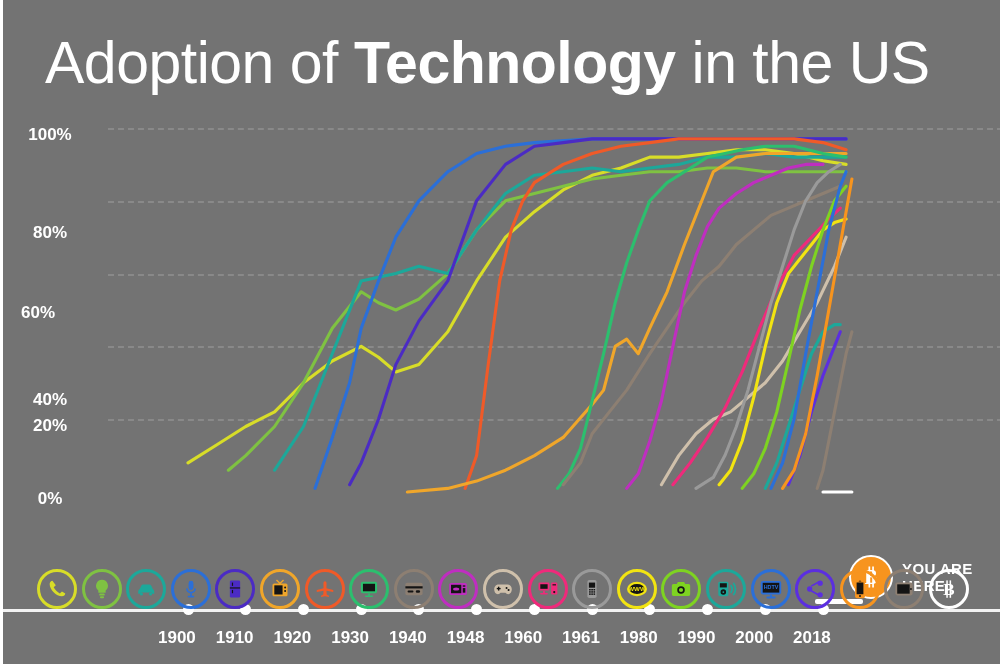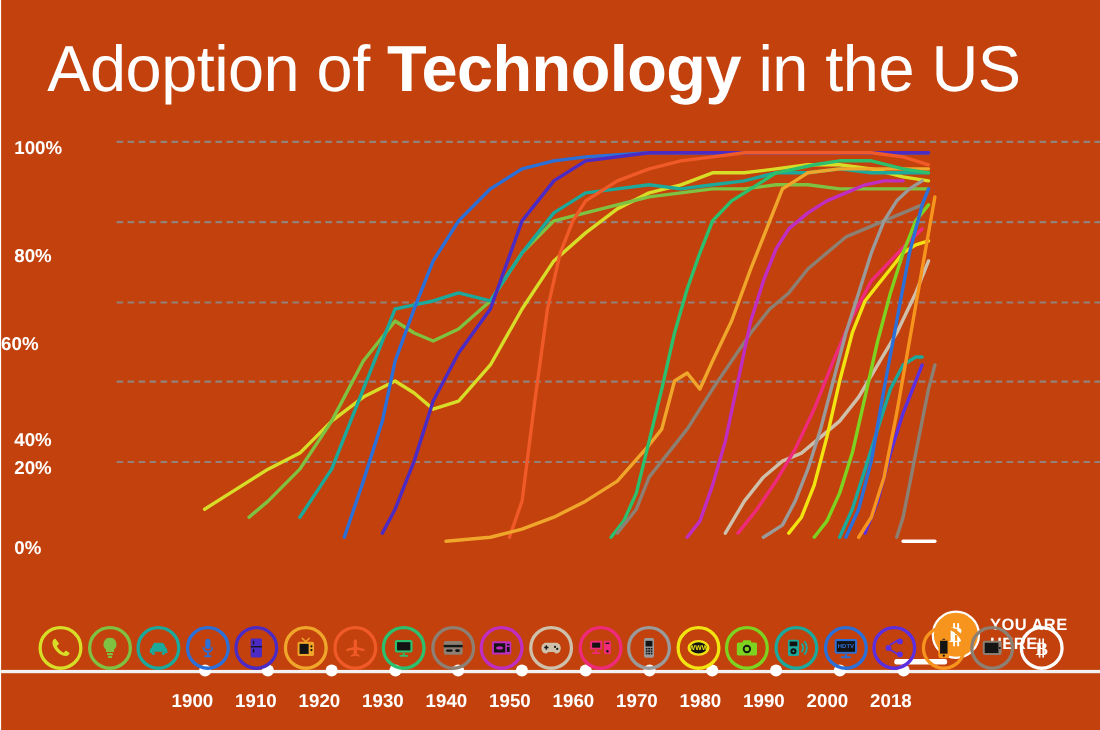--- a/index.html
+++ b/index.html
@@ -5,39 +5,39 @@
   html,body{margin:0;padding:0;}
   body{
     width:1000px;height:664px;
     background:#111111;
     font-family:"Liberation Sans", sans-serif;
     overflow:hidden;
     position:relative;
   }
   #root{
     position:absolute;inset:0;
-    background:#c2410c;
-    border-left:1px solid #ffffff;
+    background:#737373;
+    border-left:3px solid #ffffff;
     box-sizing:border-box;
   }
   
   .title{
     position:absolute;left:42px;top:32px;
     font-size:59px;line-height:62px;
     color:#ffffff;white-space:nowrap;
     letter-spacing:-0.5px;
     font-weight:300;
   }
   .title .bold{font-weight:700;}
   
   .chart-area{position:absolute;left:0;top:118px;width:1000px;height:382px;}
   .ylabel{
     position:absolute;
     color:#ffffff;font-size:17px;font-weight:700;
-    text-align:left;width:70px;
+    text-align:center;width:70px;
   }
   .gridline{
     position:absolute;left:105px;right:0;height:0;
     border-top:2px dashed #8d8d8d;
     opacity:.85;
   }
   .xaxis{
     position:absolute;left:0;top:491px;width:1000px;height:3px;
     background:#f2f2f2;
   }
@@ -142,25 +142,25 @@
         <div class="xlabel" style="left: 155px;">1900</div>
         <div class="xtick-dot" style="left: 237.227px;"></div>
         <div class="xlabel" style="left: 212.727px;">1910</div>
         <div class="xtick-dot" style="left: 294.955px;"></div>
         <div class="xlabel" style="left: 270.455px;">1920</div>
         <div class="xtick-dot" style="left: 352.682px;"></div>
         <div class="xlabel" style="left: 328.182px;">1930</div>
         <div class="xtick-dot" style="left: 410.409px;"></div>
         <div class="xlabel" style="left: 385.909px;">1940</div>
         <div class="xtick-dot" style="left: 468.136px;"></div>
-        <div class="xlabel" style="left: 443.636px;">1950</div>
+        <div class="xlabel" style="left: 443.636px;">1948</div>
         <div class="xtick-dot" style="left: 525.864px;"></div>
         <div class="xlabel" style="left: 501.364px;">1960</div>
         <div class="xtick-dot" style="left: 583.591px;"></div>
-        <div class="xlabel" style="left: 559.091px;">1970</div>
+        <div class="xlabel" style="left: 559.091px;">1961</div>
         <div class="xtick-dot" style="left: 641.318px;"></div>
         <div class="xlabel" style="left: 616.818px;">1980</div>
         <div class="xtick-dot" style="left: 699.045px;"></div>
         <div class="xlabel" style="left: 674.545px;">1990</div>
         <div class="xtick-dot" style="left: 756.773px;"></div>
         <div class="xlabel" style="left: 732.273px;">2000</div>
         <div class="xtick-dot" style="left: 814.5px;"></div>
         <div class="xlabel" style="left: 790px;">2018</div>
       </div>
     <div class="bitcoin-flat"></div>

